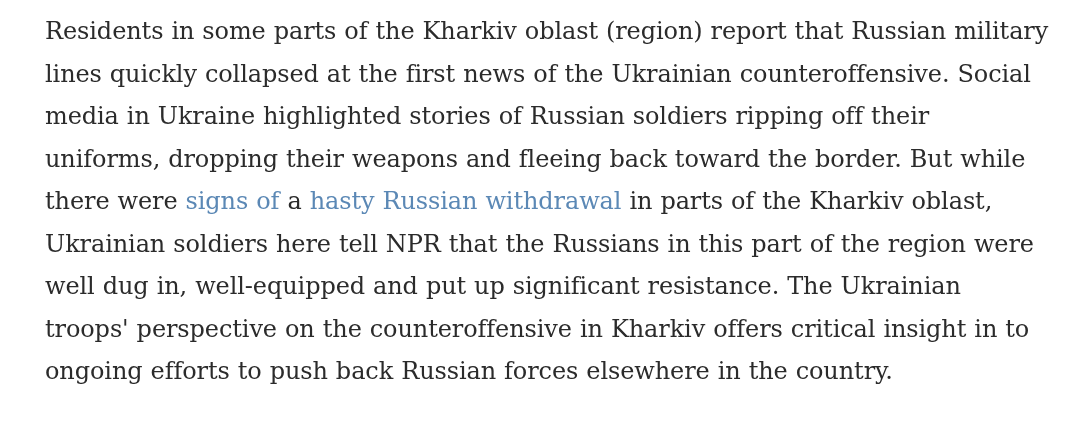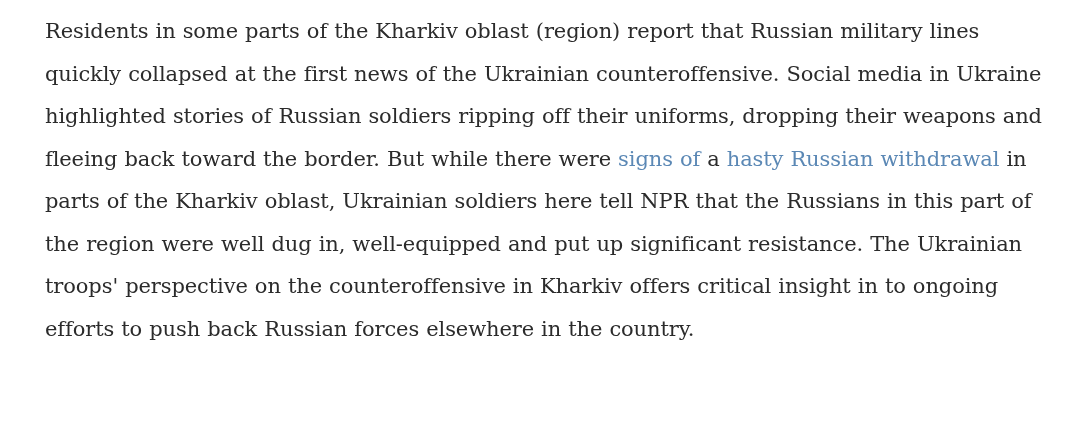--- a/index.html
+++ b/index.html
@@ -16,21 +16,21 @@
   .article {
     box-sizing: border-box;
     width: 1080px;
     height: 445px;
     padding: 10px 30px 0 45px;
     background: #ffffff;
   }
   .paragraph {
     margin: 0;
     font-family: "DejaVu Serif", serif;
-    font-size: 21px;
+    font-size: 24px;
     line-height: 42.5px;
     color: #2b2b2b;
     letter-spacing: -0.1px;
     text-align: left;
     word-spacing: 0.5px;
   }
   .link {
     color: #5b88b5;
     text-decoration: none;
     cursor: pointer;

